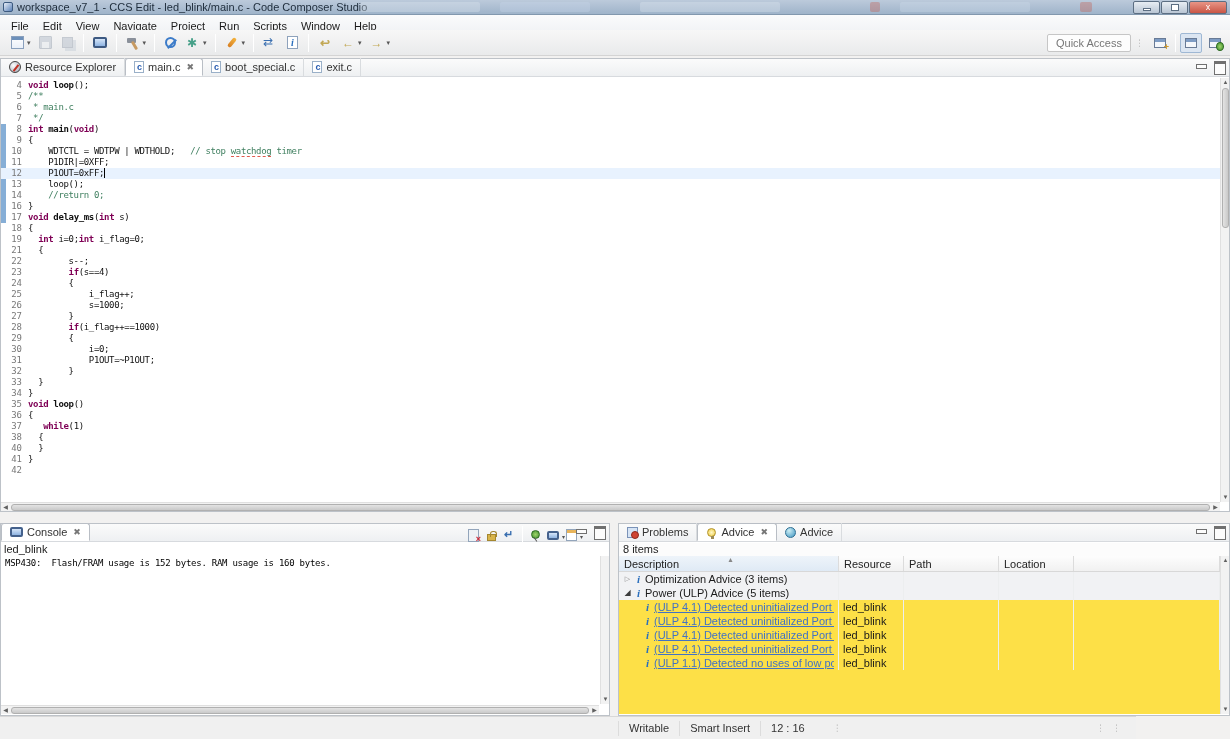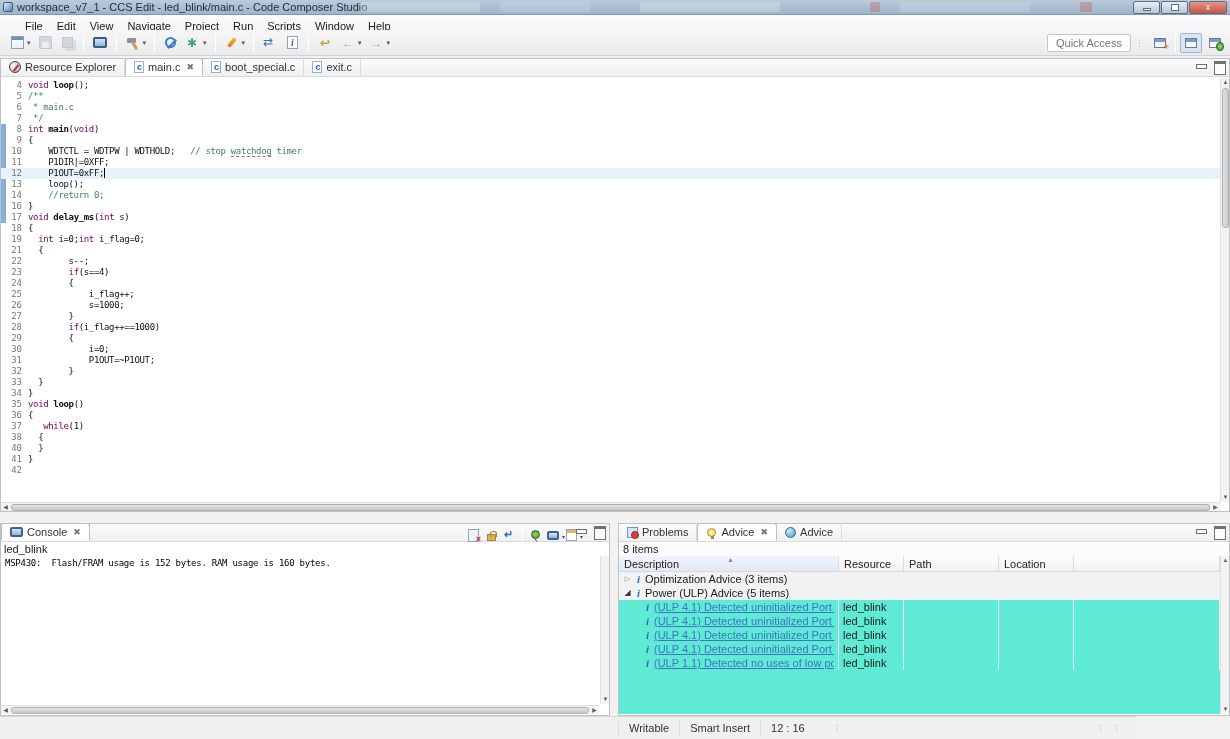--- a/index.html
+++ b/index.html
@@ -18,21 +18,21 @@
   .wbtn{width:27px;height:13px;border:1px solid #5c6e82;border-radius:2px;
     background:linear-gradient(#e8edf3,#b9c6d4);display:flex;align-items:center;justify-content:center;
     font-size:9px;color:#333;line-height:1;}
   .wbtn.close{width:38px;background:linear-gradient(#e89586,#c95545);color:#fff;}
   .wbtn .bar{width:8px;height:3px;background:#fff;border:1px solid #5c6e82;margin-top:4px;}
   .wbtn .box{width:8px;height:7px;background:#fff;border:1px solid #5c6e82;}
 
   
   #menubar{position:absolute;left:0;top:15px;width:1230px;height:24px;
     background:linear-gradient(#fafbfc,#eef0f3);border-bottom:1px solid #dfe2e6;
-    display:flex;align-items:center;padding-left:18px;}
+    display:flex;align-items:center;padding-left:4px;}
   .menu-item{padding:0 7px;height:15px;line-height:15px;cursor:default;}
   .mn{text-decoration:underline;}
 
   
   #toolbar{position:absolute;left:0;top:30px;width:1230px;height:26px;
     background:linear-gradient(#f7f7f7,#e9eaeb);border-bottom:1px solid #d4d4d4;
     display:flex;align-items:center;padding-left:4px;}
   .tgroup{display:flex;align-items:center;gap:1px;padding:0 3px;}
   .tsep{width:1px;height:18px;background:#cfcfcf;margin:0 2px;border-right:1px solid #fff;}
   .tbtn{display:flex;align-items:center;height:22px;padding:0 2px;border:1px solid transparent;border-radius:2px;}
@@ -88,21 +88,21 @@
   .mini-btn.max::before{content:"";position:absolute;left:1px;top:0px;width:10px;height:10px;background:#fcfcfc;border:1px solid #707070;border-top:3px solid #707070;}
 
   
   #code-area{position:absolute;left:0;top:19px;right:9px;bottom:9px;background:#fff;overflow:hidden;
     font-family:"DejaVu Sans Mono","Liberation Mono",monospace;font-size:9px;letter-spacing:-0.35px;}
   #code-lines{position:relative;padding-top:2px;}
   .cl{position:relative;height:11px;line-height:11px;white-space:pre;}
   .cl.cur{background:#e8f2fe;}
   .ln{position:absolute;left:7px;width:14px;text-align:right;color:#787878;letter-spacing:0;}
   .ct{position:absolute;left:27px;}
-  .k{color:#7f0055;font-weight:normal;}
+  .k{color:#7f0055;font-weight:bold;}
   .c{color:#3f7f5f;}
   .p{color:#111;}
   .f{color:#111;font-weight:bold;}
   .w{color:#3f7f5f;border-bottom:1px dashed #e05a4e;}
   .caret{display:inline-block;width:1px;height:10px;background:#000;vertical-align:-2px;}
   #range-indicator{position:absolute;left:0;width:5px;background:#86aed6;}
   
   .vscroll{position:absolute;top:19px;right:0;width:9px;bottom:9px;background:#f2f2f2;border-left:1px solid #e0e0e0;}
   .vscroll .arr{position:absolute;left:0;width:9px;height:9px;color:#606060;font-size:6px;line-height:9px;text-align:center;}
   .vscroll .thumb{position:absolute;left:1px;width:7px;border-radius:3px;background:linear-gradient(90deg,#e3e3e3,#c9c9c9);border:1px solid #b0b0b0;}
@@ -138,21 +138,21 @@
   .ic-wrap::before{content:"\21b5";position:absolute;left:2px;top:0;font-size:11px;color:#3a6fb0;font-weight:bold;}
   .ic-pin::before{content:"";position:absolute;left:3px;top:2px;width:7px;height:7px;border-radius:50%;background:radial-gradient(#9fd46a,#3f8f2e);border:1px solid #2c6b20;}
   .ic-pin::after{content:"";position:absolute;left:7px;top:9px;width:1px;height:5px;background:#555;transform:rotate(-35deg);}
   .ic-mon-sm{width:12px;height:9px;margin:3px 1px;background:linear-gradient(#d5e5f8,#8fb4e2);border:2px solid #44618c;border-radius:2px;}
   .ic-newcon{width:11px;height:12px;margin:1px 2px;background:#fff;border:1px solid #93a5bb;}
   .ic-newcon::before{content:"";position:absolute;left:0;top:0;right:0;height:3px;background:#e8b45a;}
 
   
   #advice-count{position:absolute;left:0;top:19px;width:100%;height:13px;background:#fcfcfc;
     padding-left:4px;line-height:13px;color:#222;}
-  #advice-table{position:absolute;left:0;top:32px;right:9px;bottom:1px;background:#5eead4;overflow:hidden;}
+  #advice-table{position:absolute;left:0;top:32px;right:9px;bottom:1px;background:#fde047;overflow:hidden;}
   .ahead{display:grid;grid-template-columns:220px 65px 95px 75px 1fr;height:16px;
     background:linear-gradient(#fdfdfd,#f1f1f1);border-bottom:1px solid #d8d8d8;}
   .ahead .hcell{position:relative;padding:0 5px;line-height:16px;border-right:1px solid #dcdcdc;color:#222;
     overflow:hidden;white-space:nowrap;}
   .ahead .hcell.sorted{background:linear-gradient(#eef4fa,#dfeaf5);}
   .ahead .hcell.sorted::after{content:"\25b4";position:absolute;left:50%;top:-4px;color:#888;font-size:8px;}
   .arow{display:grid;grid-template-columns:220px 65px 95px 75px 1fr;height:14px;}
   .arow.group{background:#f1f2f4;}
   .acell{padding:0 4px;line-height:14px;border-right:1px solid #eceeef;overflow:hidden;white-space:nowrap;display:flex;align-items:center;gap:3px;}
   .expander{width:9px;font-size:7px;color:#8a8a8a;text-align:center;flex:0 0 auto;}

